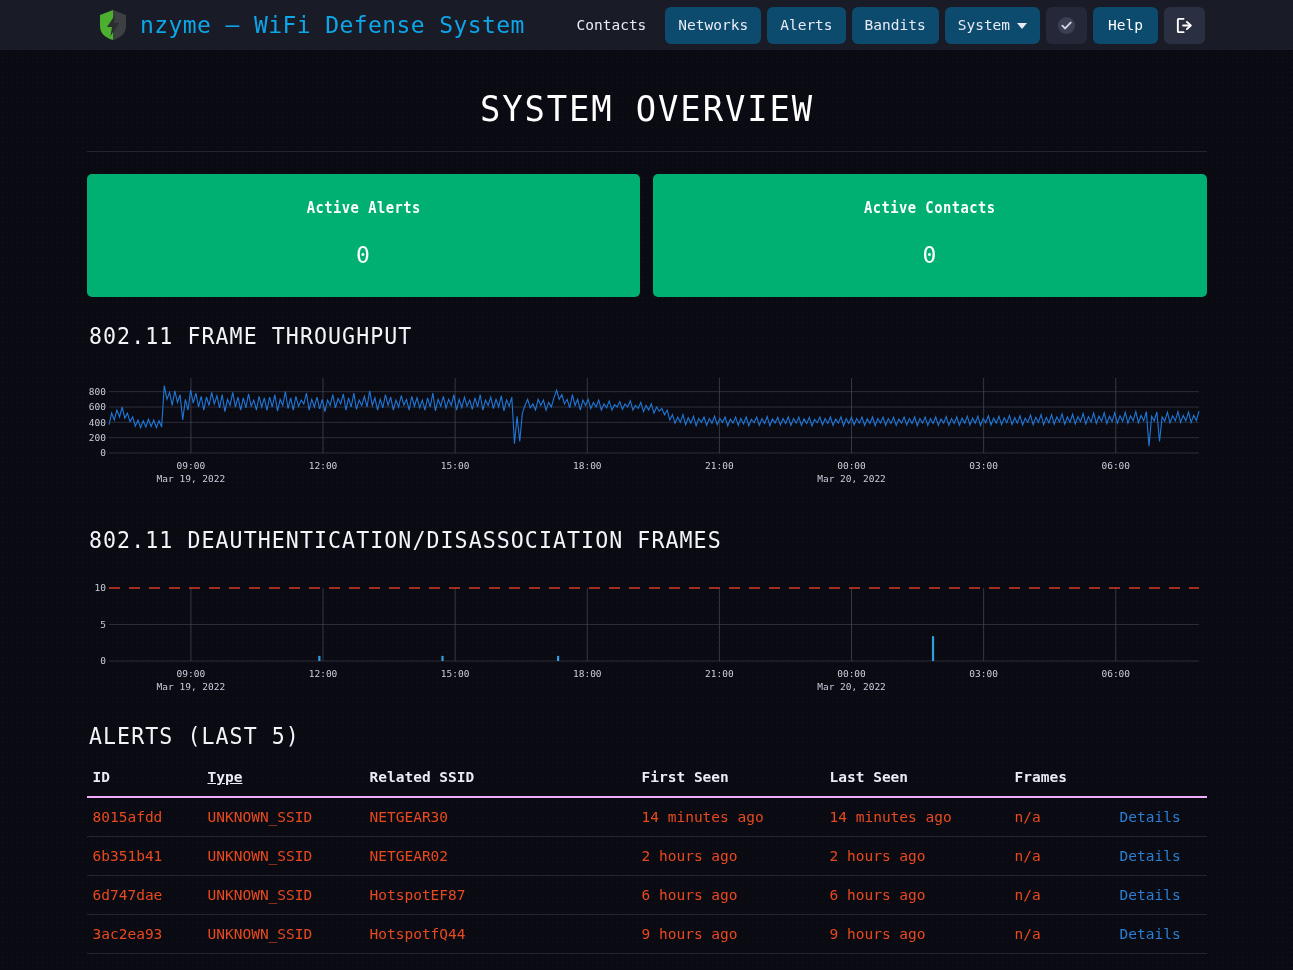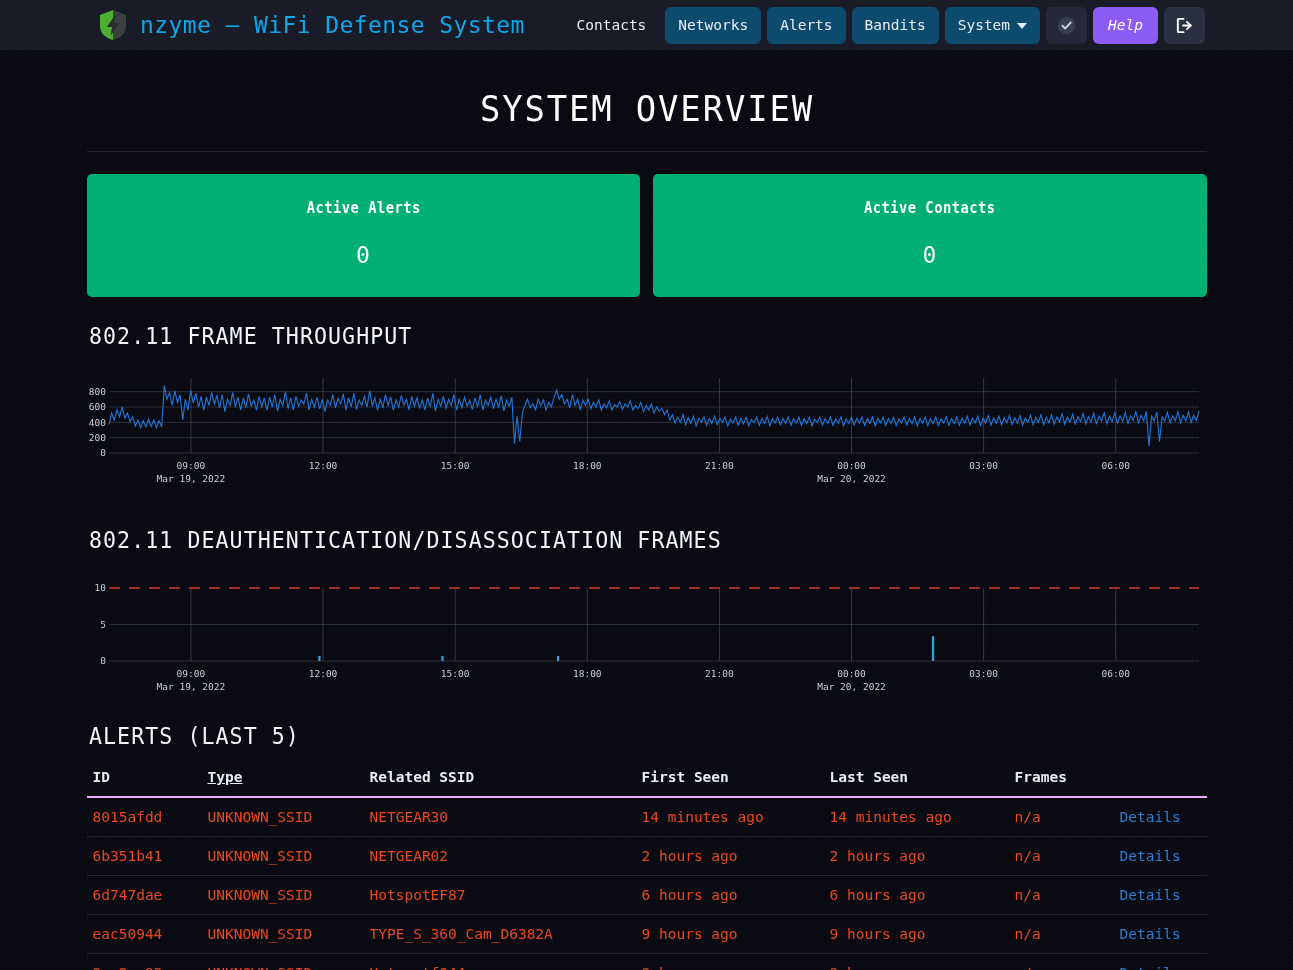--- a/index.html
+++ b/index.html
@@ -58,21 +58,21 @@
     font-family: inherit;
     font-size: 14.5px;
     line-height: 37px;
     cursor: pointer;
     white-space: nowrap;
     display: flex;
     align-items: center;
     gap: 7px;
   }
   .nav-btn.ghost { background: transparent; }
-  .nav-btn.help { background: #8b5cf6; color: #ffffff; padding: 0 15px; font-style: italic; }
+  .nav-btn.help { background: #0c4a6e; color: #ffffff; padding: 0 15px; }
   .nav-btn.icon-only { background: #242839; padding: 0 11px; }
   .nav-btn.icon-logout { background: #2b2f42; padding: 0 11px; }
   .caret {
     width: 0; height: 0;
     border-left: 5px solid transparent;
     border-right: 5px solid transparent;
     border-top: 6px solid #e9ecf5;
     display: inline-block;
     margin-top: 2px;
   }
@@ -362,29 +362,20 @@
           <tr>
             <td style="color: rgb(232, 73, 31);">6d747dae</td>
             <td style="color: rgb(232, 73, 31);">UNKNOWN_SSID</td>
             <td style="color: rgb(232, 73, 31);">HotspotEF87</td>
             <td style="color: rgb(232, 73, 31);">6 hours ago</td>
             <td style="color: rgb(232, 73, 31);">6 hours ago</td>
             <td style="color: rgb(232, 73, 31);">n/a</td>
             <td class="details"><a style="color: rgb(42, 127, 212);">Details</a></td>
           </tr>
           <tr>
-            <td style="color: rgb(232, 73, 31);">eac50944</td>
-            <td style="color: rgb(232, 73, 31);">UNKNOWN_SSID</td>
-            <td style="color: rgb(232, 73, 31);">TYPE_S_360_Cam_D6382A</td>
-            <td style="color: rgb(232, 73, 31);">9 hours ago</td>
-            <td style="color: rgb(232, 73, 31);">9 hours ago</td>
-            <td style="color: rgb(232, 73, 31);">n/a</td>
-            <td class="details"><a style="color: rgb(42, 127, 212);">Details</a></td>
-          </tr>
-          <tr>
             <td style="color: rgb(232, 73, 31);">3ac2ea93</td>
             <td style="color: rgb(232, 73, 31);">UNKNOWN_SSID</td>
             <td style="color: rgb(232, 73, 31);">HotspotfQ44</td>
             <td style="color: rgb(232, 73, 31);">9 hours ago</td>
             <td style="color: rgb(232, 73, 31);">9 hours ago</td>
             <td style="color: rgb(232, 73, 31);">n/a</td>
             <td class="details"><a style="color: rgb(42, 127, 212);">Details</a></td>
           </tr>
         </tbody>
     </table>

